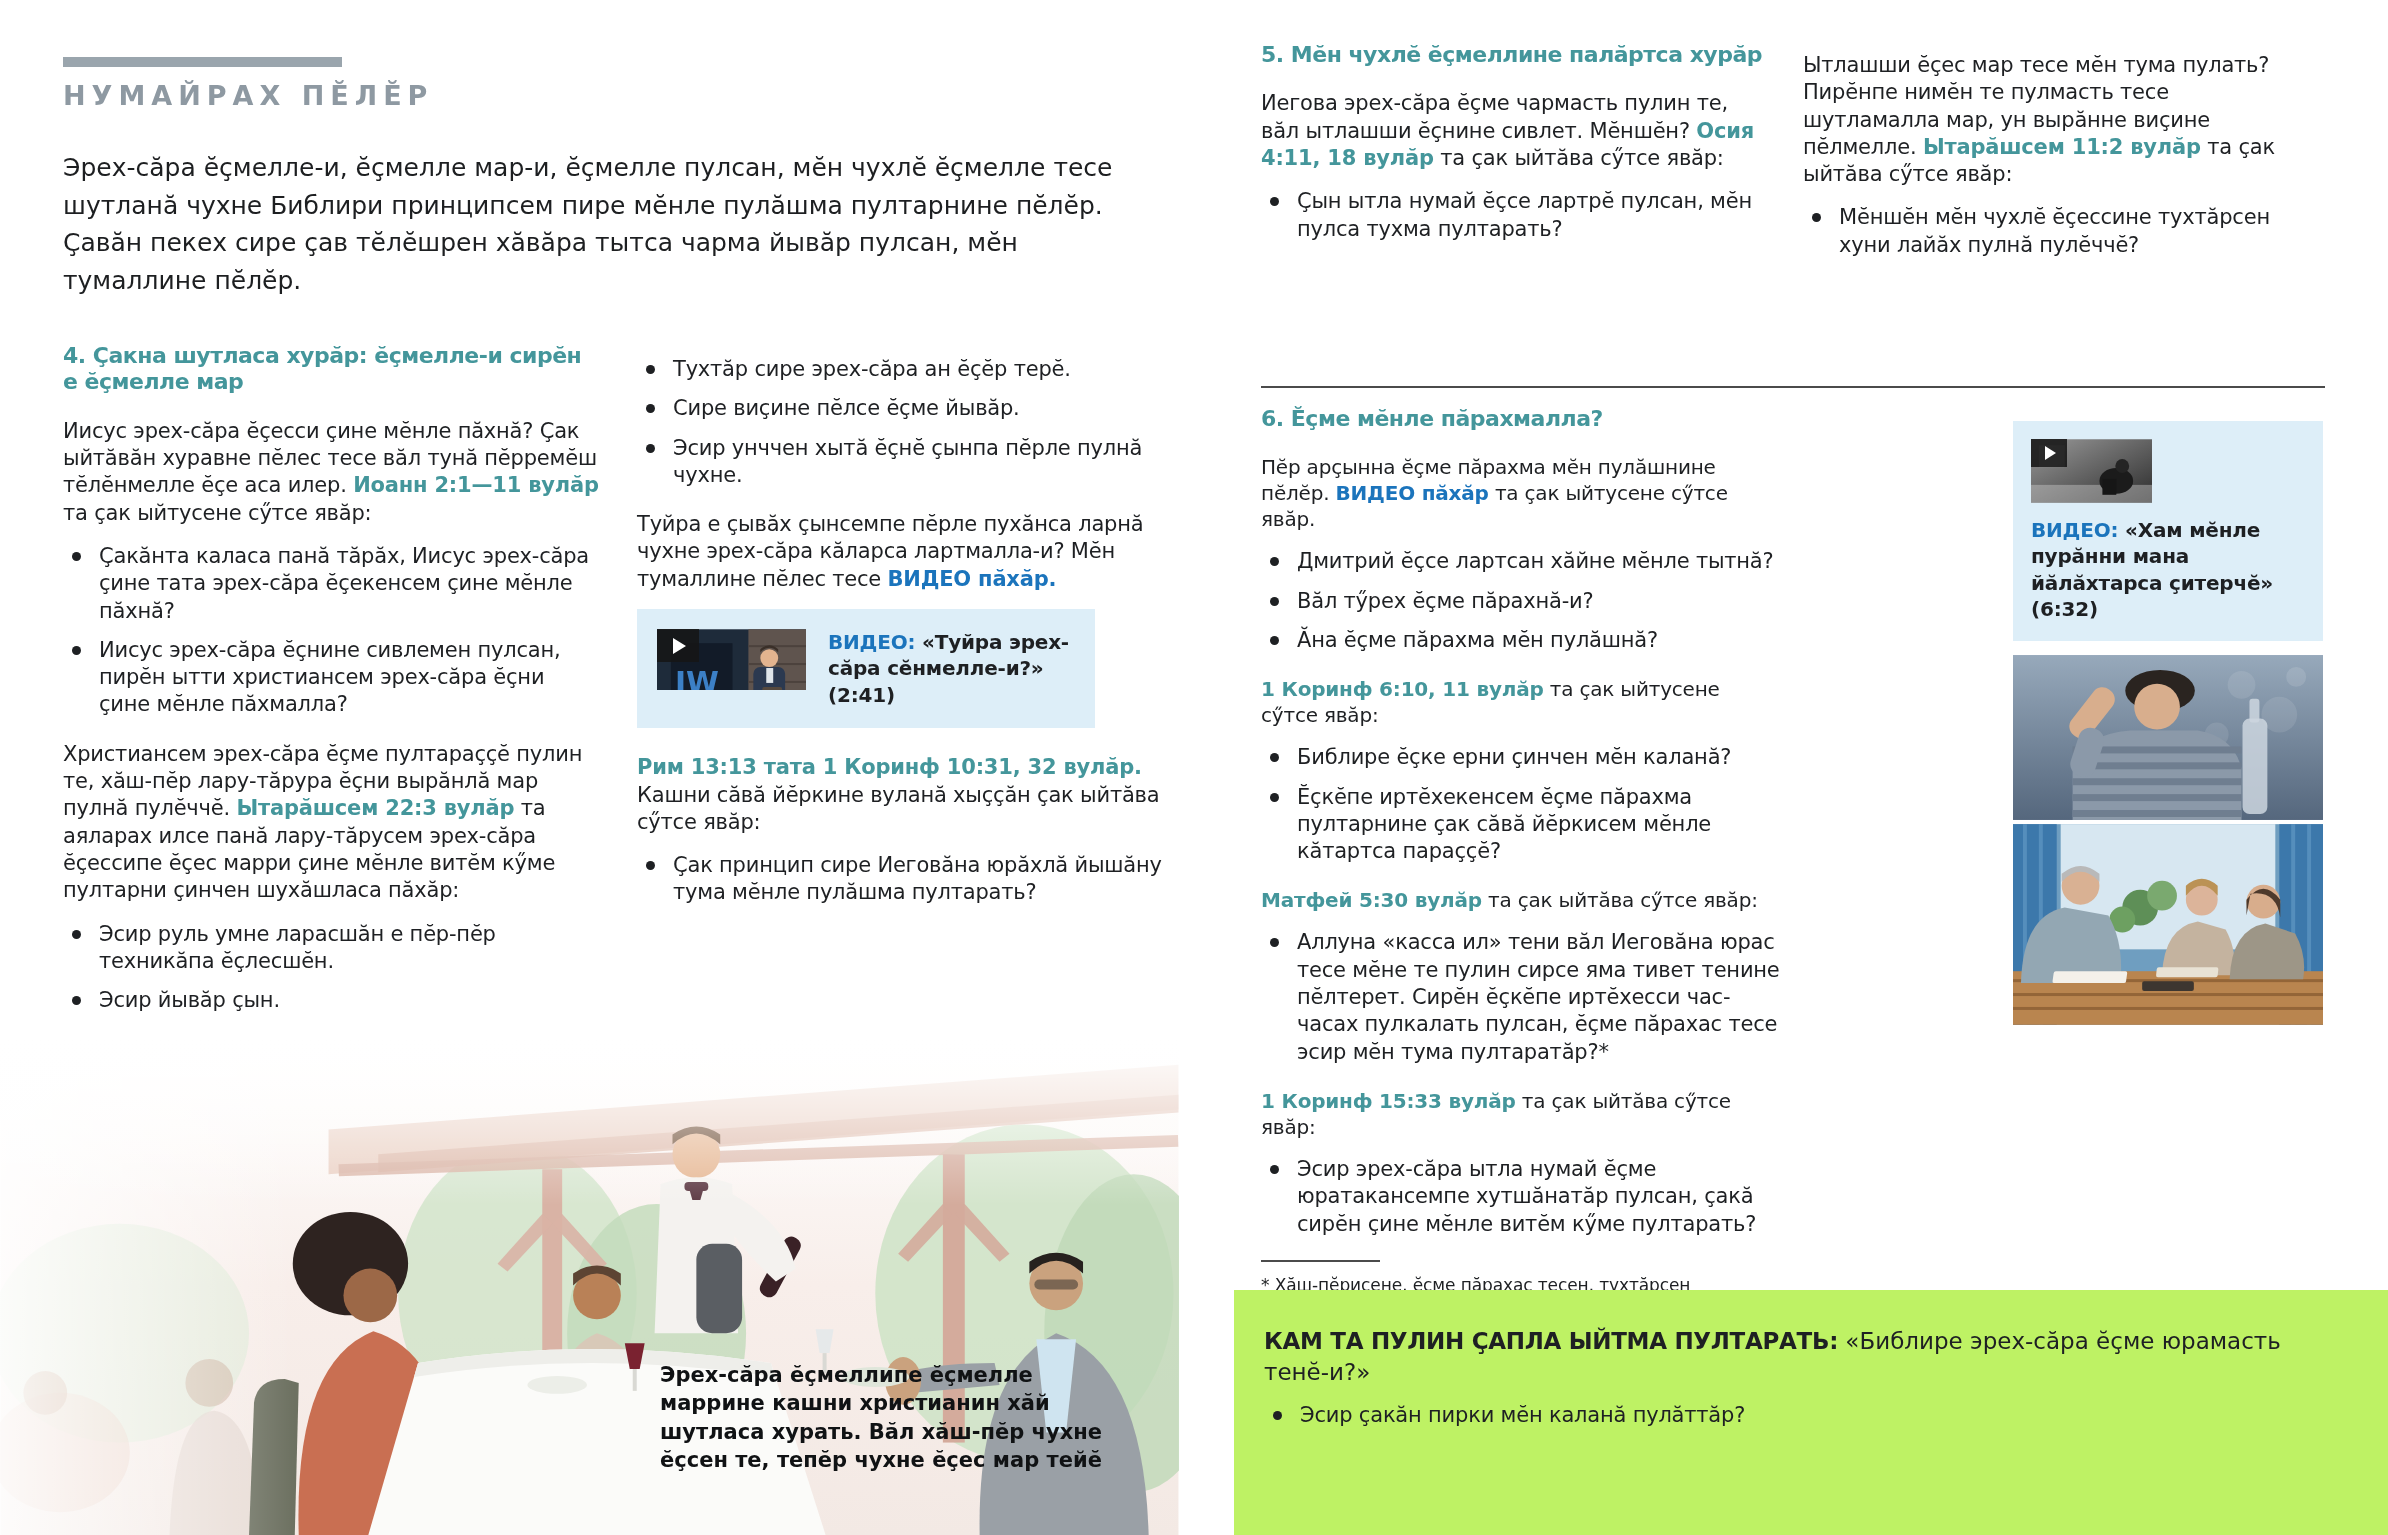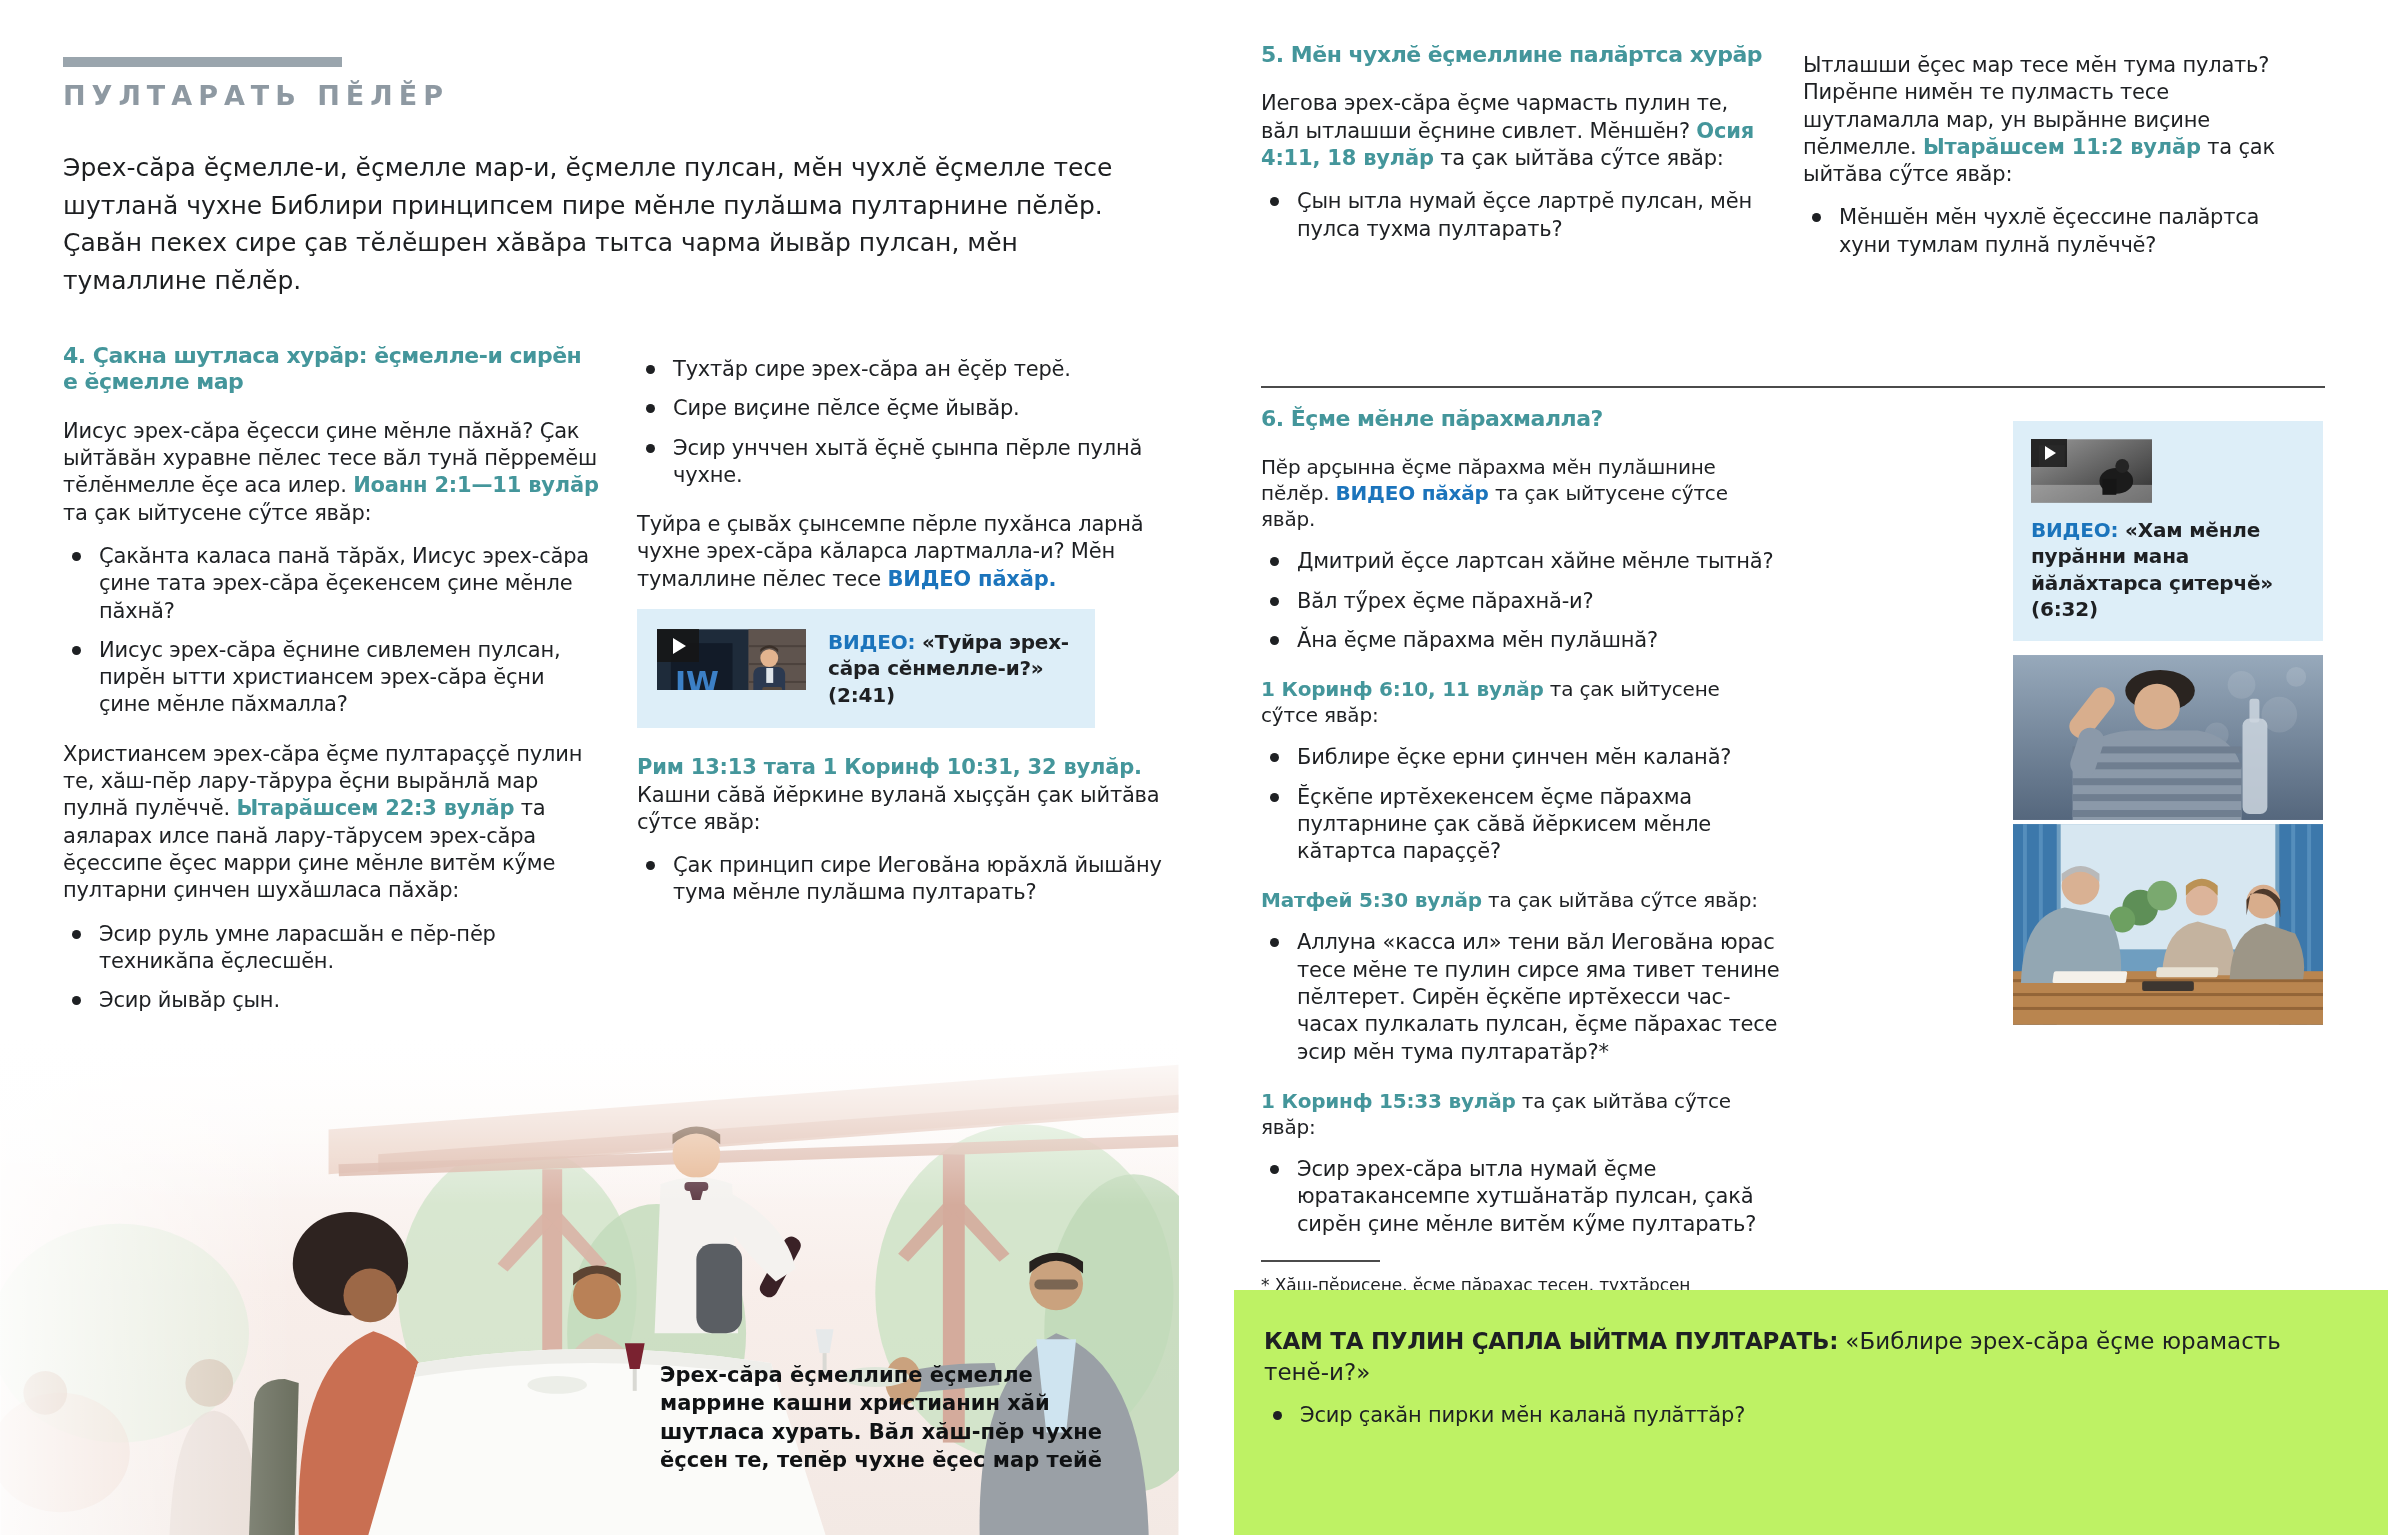--- a/index.html
+++ b/index.html
@@ -66,21 +66,21 @@
   .callout-line { font-size:23px; line-height:1.35; margin-bottom:14px; }
   .callout-line .head { font-weight:bold; letter-spacing:-0.3px; }
   .callout ul.dots li { font-size:21px; }
 </style>
 </head>
 <body>
 
 <div class="page">
 
   <div class="kicker-bar"></div>
-  <div class="kicker">ПУЛТАРАТЬ ПӖЛӖР</div>
+  <div class="kicker">НУМАЙРАХ ПӖЛӖР</div>
   <p class="intro">Эрех-сӑра ӗҫмелле-и, ӗҫмелле мар-и, ӗҫмелле пулсан, мӗн чухлӗ ӗҫмелле тесе шутланӑ чухне Библири принципсем пире мӗнле пулӑшма пултарнине пӗлӗр. Ҫавӑн пекех сире ҫав тӗлӗшрен хӑвӑра тытса чарма йывӑр пулсан, мӗн тумаллине пӗлӗр.</p>
 
   <div class="col colA">
     <h2 class="section">4. Ҫакна шутласа хурӑр: ӗҫмелле-и сирӗн е ӗҫмелле мар</h2>
     <p class="body"><span>Иисус эрех-сӑра ӗҫесси ҫине мӗнле пӑхнӑ? Ҫак ыйтӑвӑн хуравне пӗлес тесе вӑл тунӑ пӗрремӗш тӗлӗнмелле ӗҫе аса илер. </span><a class="teal" href="#">Иоанн 2:1—11 вулӑр</a><span> та ҫак ыйтусене сӳтсе явӑр:</span></p>
     <ul class="dots">
       <li>Ҫакӑнта каласа панӑ тӑрӑх, Иисус эрех-сӑра ҫине тата эрех-сӑра ӗҫекенсем ҫине мӗнле пӑхнӑ?</li>
       <li>Иисус эрех-сӑра ӗҫнине сивлемен пулсан, пирӗн ытти христиансем эрех-сӑра ӗҫни ҫине мӗнле пӑхмалла?</li>
     </ul>
     <p class="body"><span>Христиансем эрех-сӑра ӗҫме пултараҫҫӗ пулин те, хӑш-пӗр лару-тӑрура ӗҫни вырӑнлӑ мар пулнӑ пулӗччӗ. </span><a class="teal" href="#">Ытарӑшсем 22:3 вулӑр</a><span> та аяларах илсе панӑ лару-тӑрусем эрех-сӑра ӗҫессипе ӗҫес марри ҫине мӗнле витӗм кӳме пултарни ҫинчен шухӑшласа пӑхӑр:</span></p>
@@ -131,21 +131,21 @@
     <h2 class="section">5. Мӗн чухлӗ ӗҫмеллине палӑртса хурӑр</h2>
     <p class="body"><span>Иегова эрех-сӑра ӗҫме чармасть пулин те, вӑл ытлашши ӗҫнине сивлет. Мӗншӗн? </span><a class="teal" href="#">Осия 4:11, 18 вулӑр</a><span> та ҫак ыйтӑва сӳтсе явӑр:</span></p>
     <ul class="dots">
       <li>Ҫын ытла нумай ӗҫсе лартрӗ пулсан, мӗн пулса тухма пултарать?</li>
     </ul>
   </div>
 
   <div class="col colD">
     <p class="body"><span>Ытлашши ӗҫес мар тесе мӗн тума пулать? Пирӗнпе нимӗн те пулмасть тесе шутламалла мар, ун вырӑнне виҫине пӗлмелле. </span><a class="teal" href="#">Ытарӑшсем 11:2 вулӑр</a><span> та ҫак ыйтӑва сӳтсе явӑр:</span></p>
     <ul class="dots">
-      <li>Мӗншӗн мӗн чухлӗ ӗҫессине палӑртса хуни тумлам пулнӑ пулӗччӗ?</li>
+      <li>Мӗншӗн мӗн чухлӗ ӗҫессине тухтӑрсен хуни лайӑх пулнӑ пулӗччӗ?</li>
     </ul>
   </div>
 
   <div class="divider"></div>
 
   <div class="col colS6">
     <h2 class="section">6. Ӗҫме мӗнле пӑрахмалла?</h2>
     <p class="body"><span>Пӗр арҫынна ӗҫме пӑрахма мӗн пулӑшнине пӗлӗр. </span><a class="blue" href="#">ВИДЕО пӑхӑр</a><span> та ҫак ыйтусене сӳтсе явӑр.</span></p>
     <ul class="dots">
       <li>Дмитрий ӗҫсе лартсан хӑйне мӗнле тытнӑ?</li>

